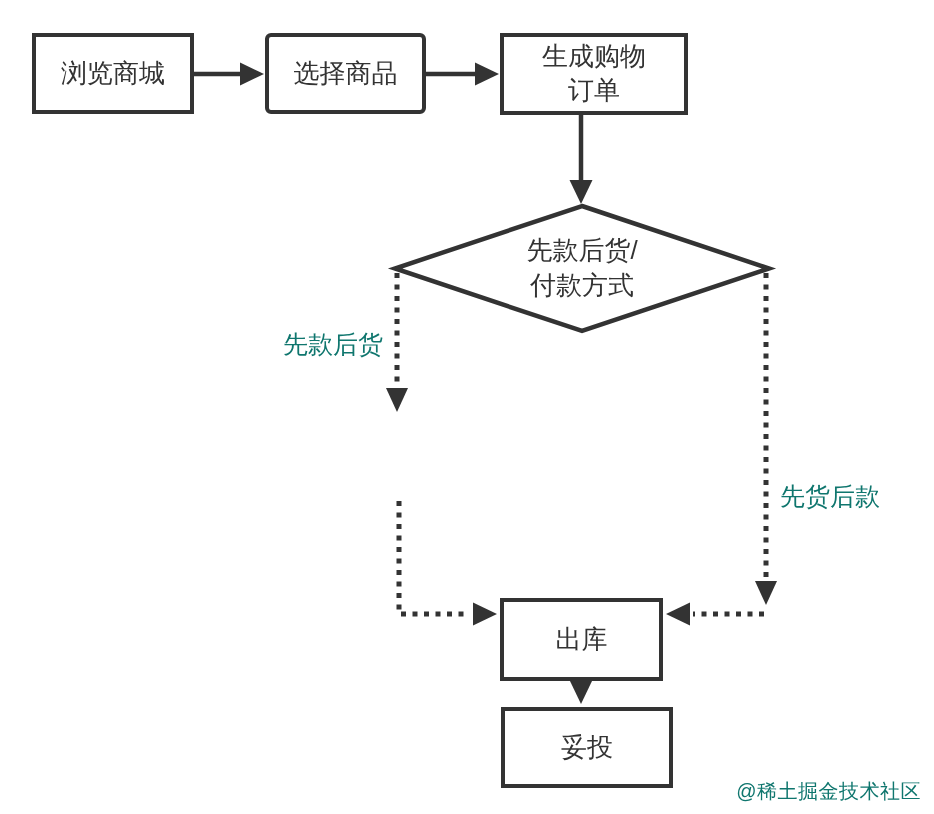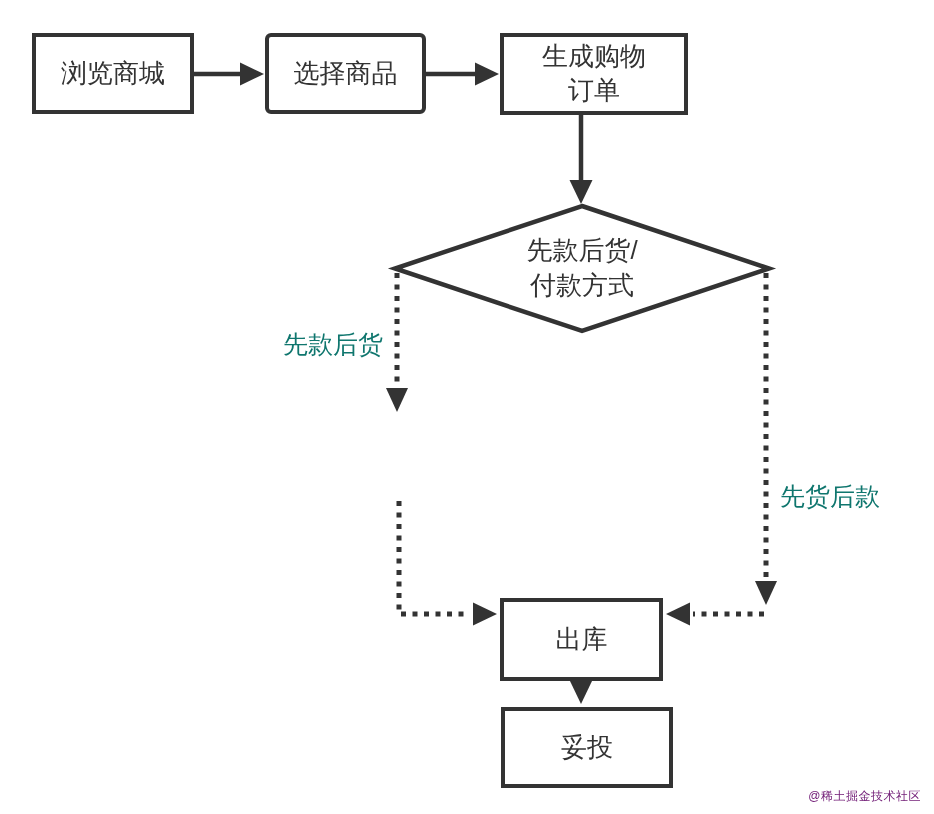--- a/index.html
+++ b/index.html
@@ -58,22 +58,22 @@
     font-size: 25px;
     white-space: nowrap;
   }
   .edge-label-pay-first   { left: 283px; top: 328px; }
   .edge-label-goods-first { left: 780px; top: 442px; margin-top: 38px; }
 
   .watermark {
     position: absolute;
     right: 13px;
     bottom: 9px;
-    color: #701a75;
-    font-size: 12px;
+    color: #0f766e;
+    font-size: 20px;
     letter-spacing: 0.5px;
   }
 
   .solid-line  { stroke: #333333; stroke-width: 4.5; fill: none; }
   .dotted-line { stroke: #333333; stroke-width: 5; fill: none; stroke-dasharray: 5 6.5; }
   .arrow-head  { fill: #333333; stroke: none; }
   .diamond-shape { fill: #ffffff; stroke: #333333; stroke-width: 4.5; stroke-linejoin: miter; }
 </style>
 </head>
 <body>

